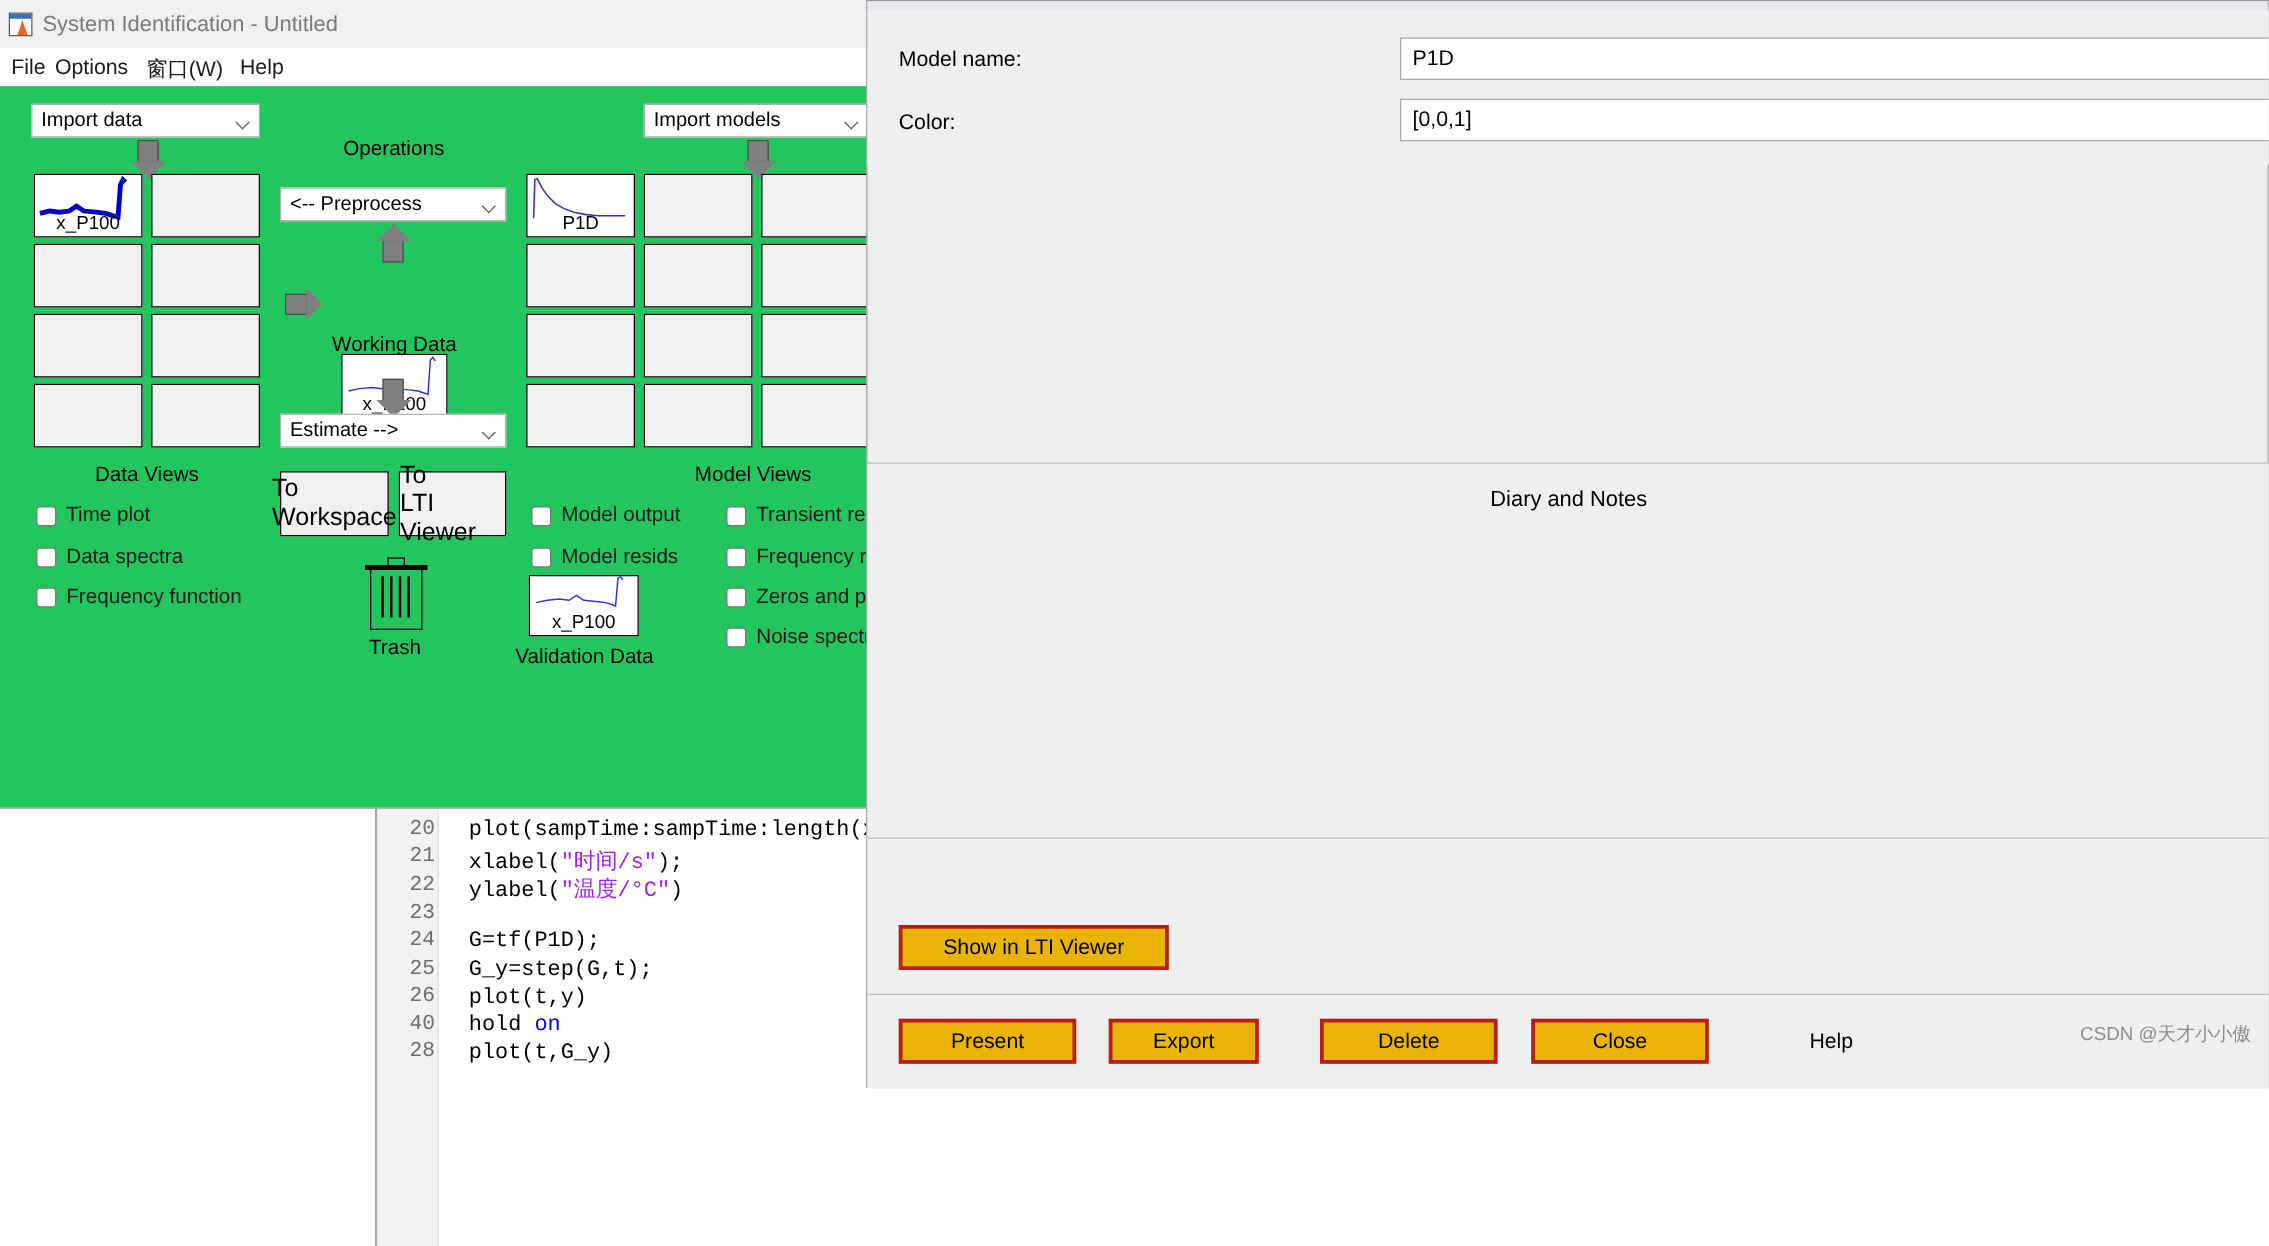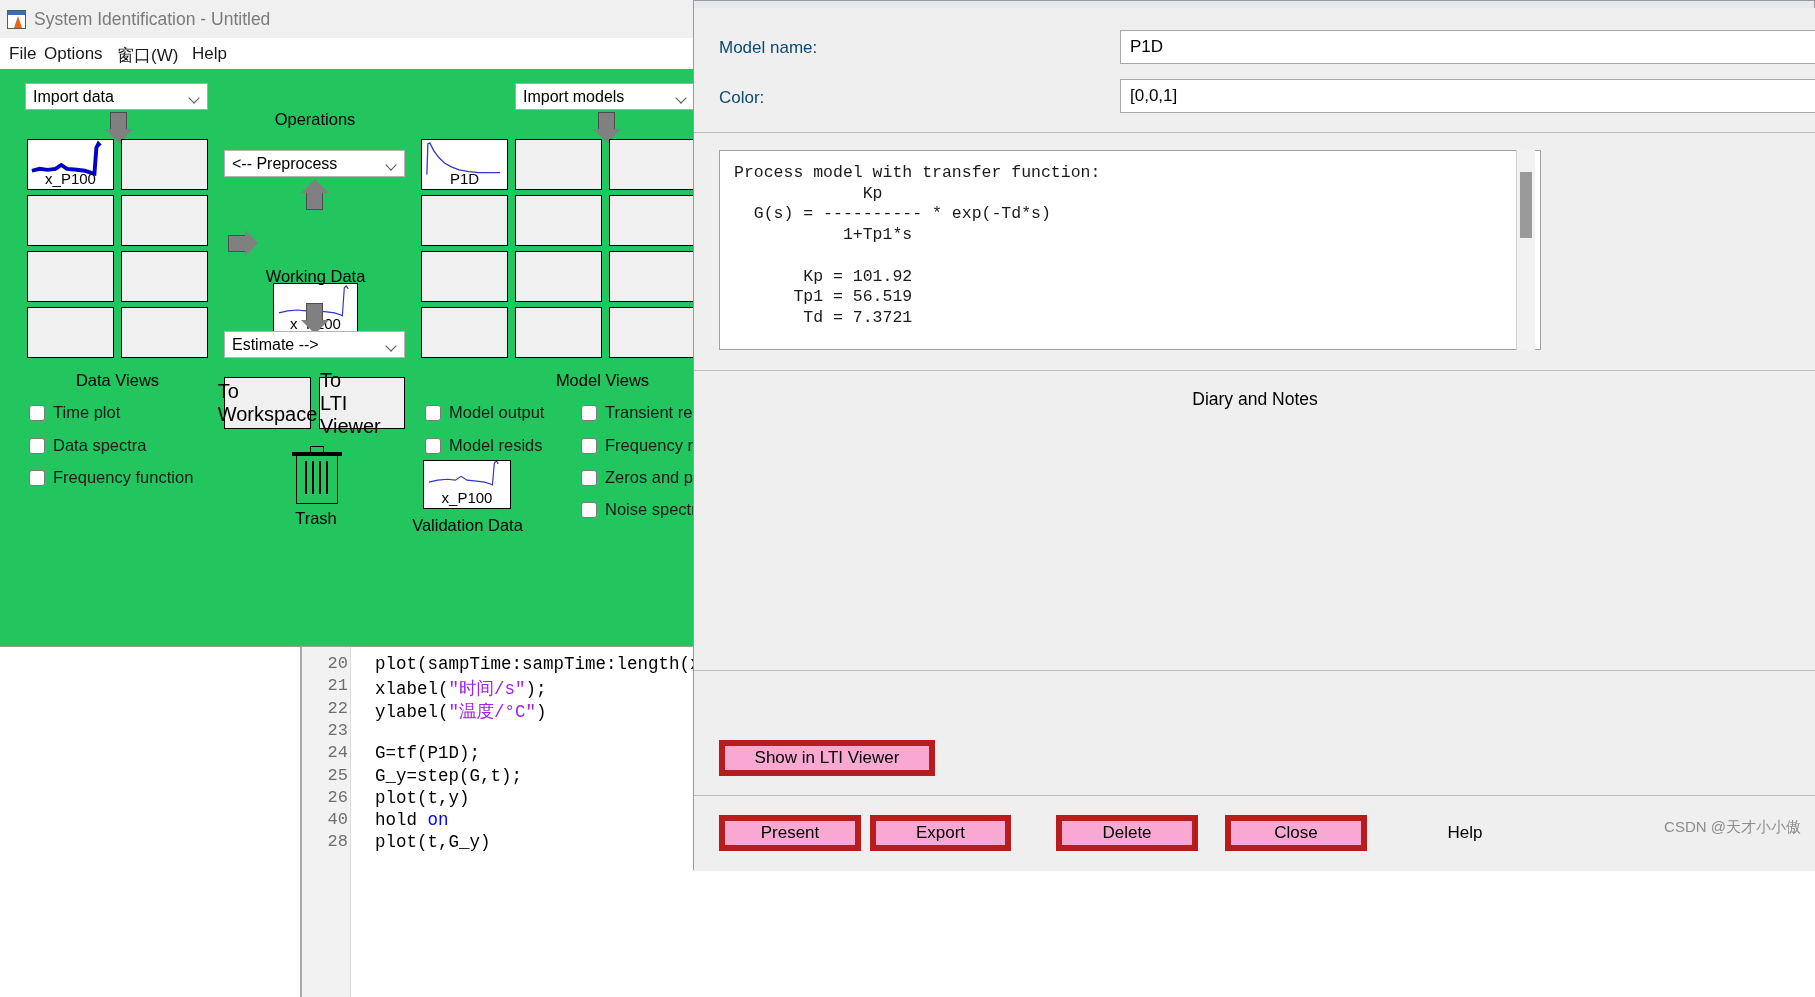--- a/index.html
+++ b/index.html
@@ -192,21 +192,21 @@
     position: absolute; left: 0; top: 0; width: 100%; height: 7px;
     background: #e6eaf0;
   }
   .dlg-sec {
     position: absolute;
     background: #efefef;
     border-top: 1.5px solid #bdbdbd;
     box-sizing: border-box;
   }
   .dlg-label {
-    position: absolute; font-size: 17px; color: #0c4a6e;
+    position: absolute; font-size: 17px; color: #000000;
   }
   .dlg-input {
     position: absolute; height: 34px;
     background: #ffffff; border: 1px solid #a8a8a8;
     box-sizing: border-box;
   }
   .dlg-input-txt {
     position: absolute; left: 9px; top: 6px;
     font-size: 17px; color: #000;
   }
@@ -226,21 +226,21 @@
   }
   .scrolltrack {
     position: absolute; background: #f2f2f2; border-left: 1px solid #d0d0d0;
   }
   .dlg-heading {
     position: absolute; width: 100%; text-align: center;
     font-size: 17.5px; color: #000;
   }
   .dlg-btn {
     position: absolute; height: 36px;
-    background: #f9a8d4; border: 6px solid #b91c1c;
+    background: #eab308; border: 3px solid #b91c1c;
     box-sizing: border-box;
     display: flex; align-items: center; justify-content: center;
     font-size: 17px; color: #000;
   }
   .watermark {
     position: absolute; right: 8px; bottom: 4px;
     font-size: 15px; color: #8d8d8d;
   }
 </style>
 </head>
@@ -455,47 +455,32 @@
       <div class="dlg-label" style="left:25px; top:30px;">Model name:</div>
       <div class="dlg-input" style="left:426px; top:22px; width:818px;">
         <span class="dlg-input-txt">P1D</span>
       </div>
       <div class="dlg-label" style="left:25px; top:80px;">Color:</div>
       <div class="dlg-input" style="left:426px; top:71px; width:818px;">
         <span class="dlg-input-txt">[0,0,1]</span>
       </div>
     </div>
 
-    <div class="dlg-sec" style="left:0; top:131px; width:1122px; height:238px;">
-      <div class="mono-area" style="left:25px; top:17px; width:822px; height:200px;">
-        <div class="mono-txt">Process model with transfer function:
-             Kp
-  G(s) = ---------- * exp(-Td*s)
-           1+Tp1*s
-
-       Kp = 101.92
-      Tp1 = 56.519
-       Td = 7.3721</div>
-      </div>
-      <div class="scrolltrack" style="left:822px; top:17px; width:18px; height:200px;">
-        <div class="scrollthumb" style="left:3px; top:22px; width:12px; height:66px;"></div>
-      </div>
-    </div>
 
     <div class="dlg-sec" style="left:0; top:369px; width:1122px; height:300px;">
       <div class="dlg-heading" style="top:18px;">Diary and Notes</div>
     </div>
 
     <div class="dlg-sec" style="left:0; top:669px; width:1122px; height:125px;">
       <div class="dlg-btn" style="left:25px; top:69px; width:216px;">Show in LTI Viewer</div>
     </div>
 
     <div class="dlg-sec" style="left:0; top:794px; width:1122px; height:76px;">
       <div class="dlg-btn" style="left:25px;  top:19px; width:142px;">Present</div>
-      <div class="dlg-btn" style="left:176px; top:19px; width:141px;">Export</div>
+      <div class="dlg-btn" style="left:193px; top:19px; width:120px;">Export</div>
       <div class="dlg-btn" style="left:362px; top:19px; width:142px;">Delete</div>
       <div class="dlg-btn" style="left:531px; top:19px; width:142px;">Close</div>
       <div class="dlg-btn" style="left:700px; top:19px; width:142px; border:none; background:transparent;">Help</div>
     </div>
   </div>
 
   <div class="watermark" style="right:14px; bottom:160px;">CSDN @天才小小傲</div>
 
 </div>
 

